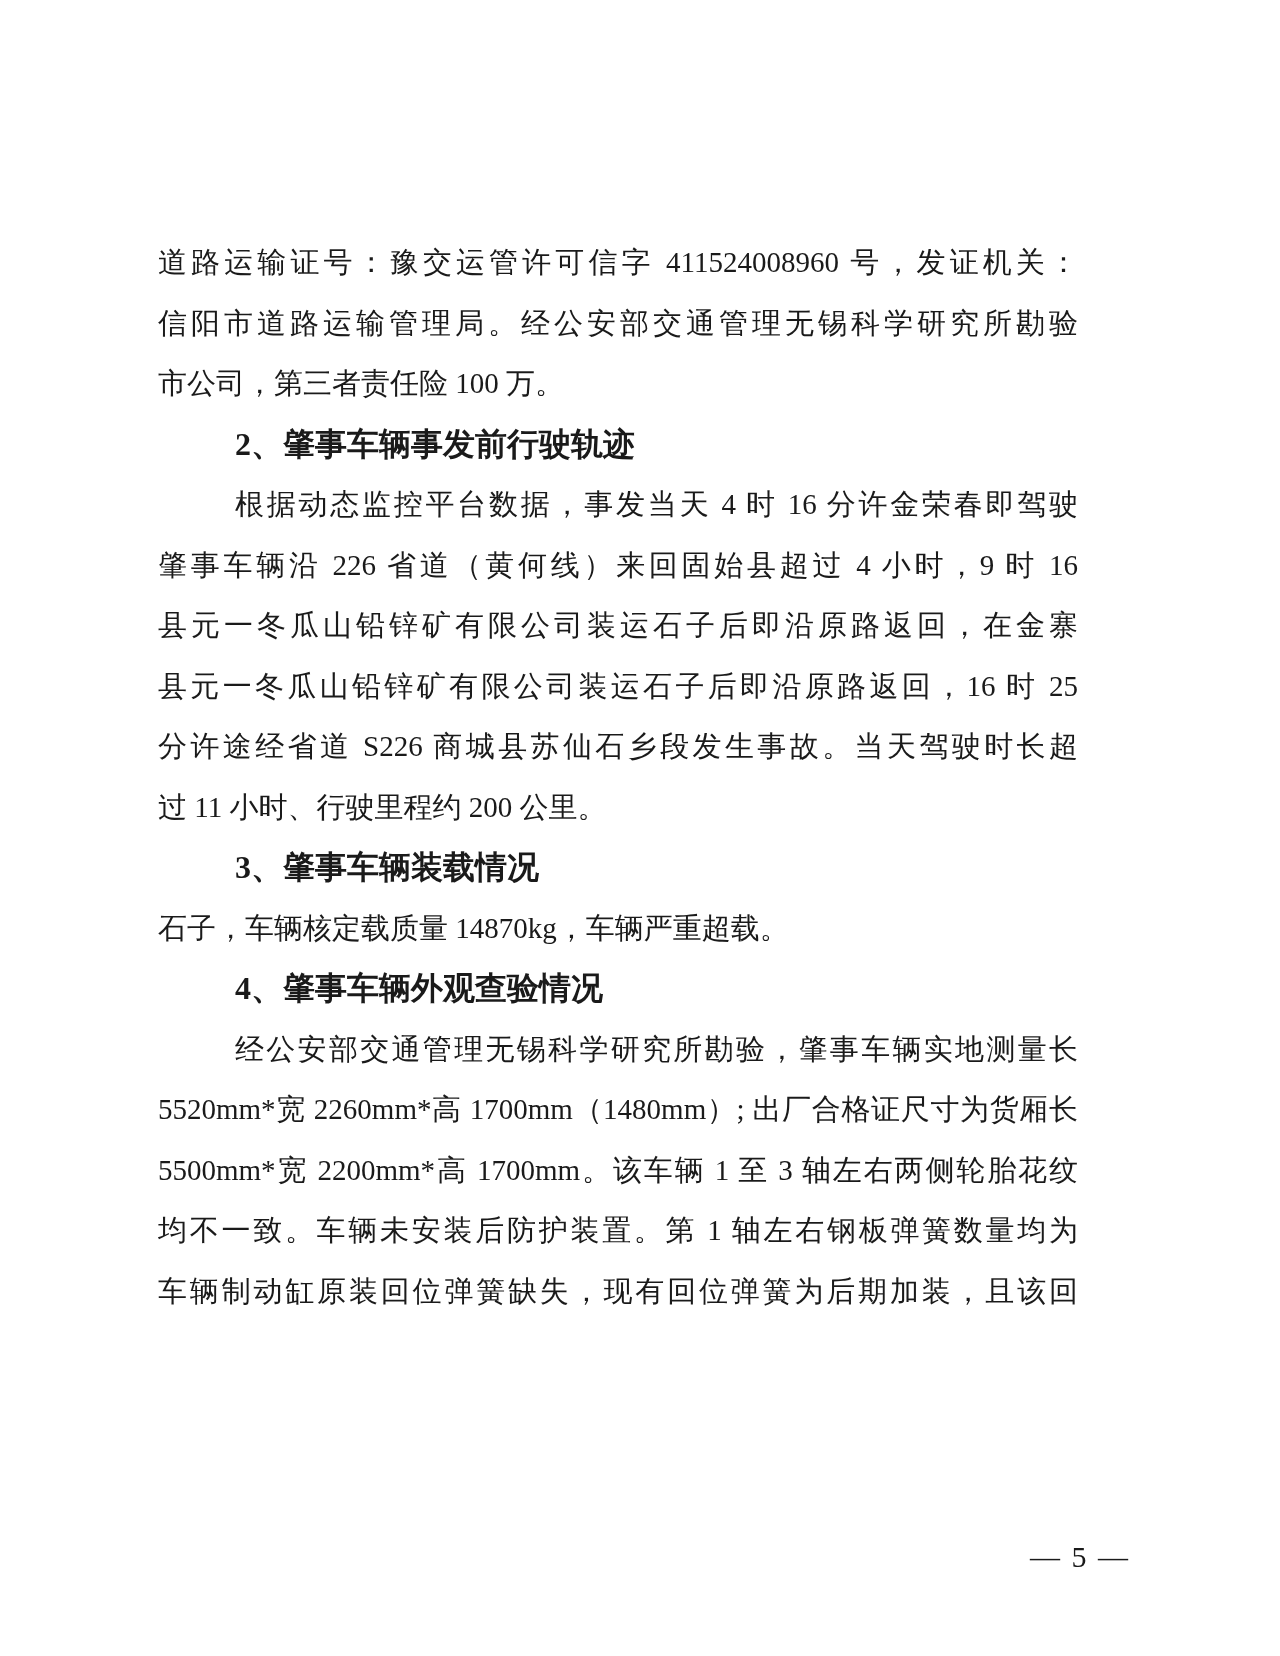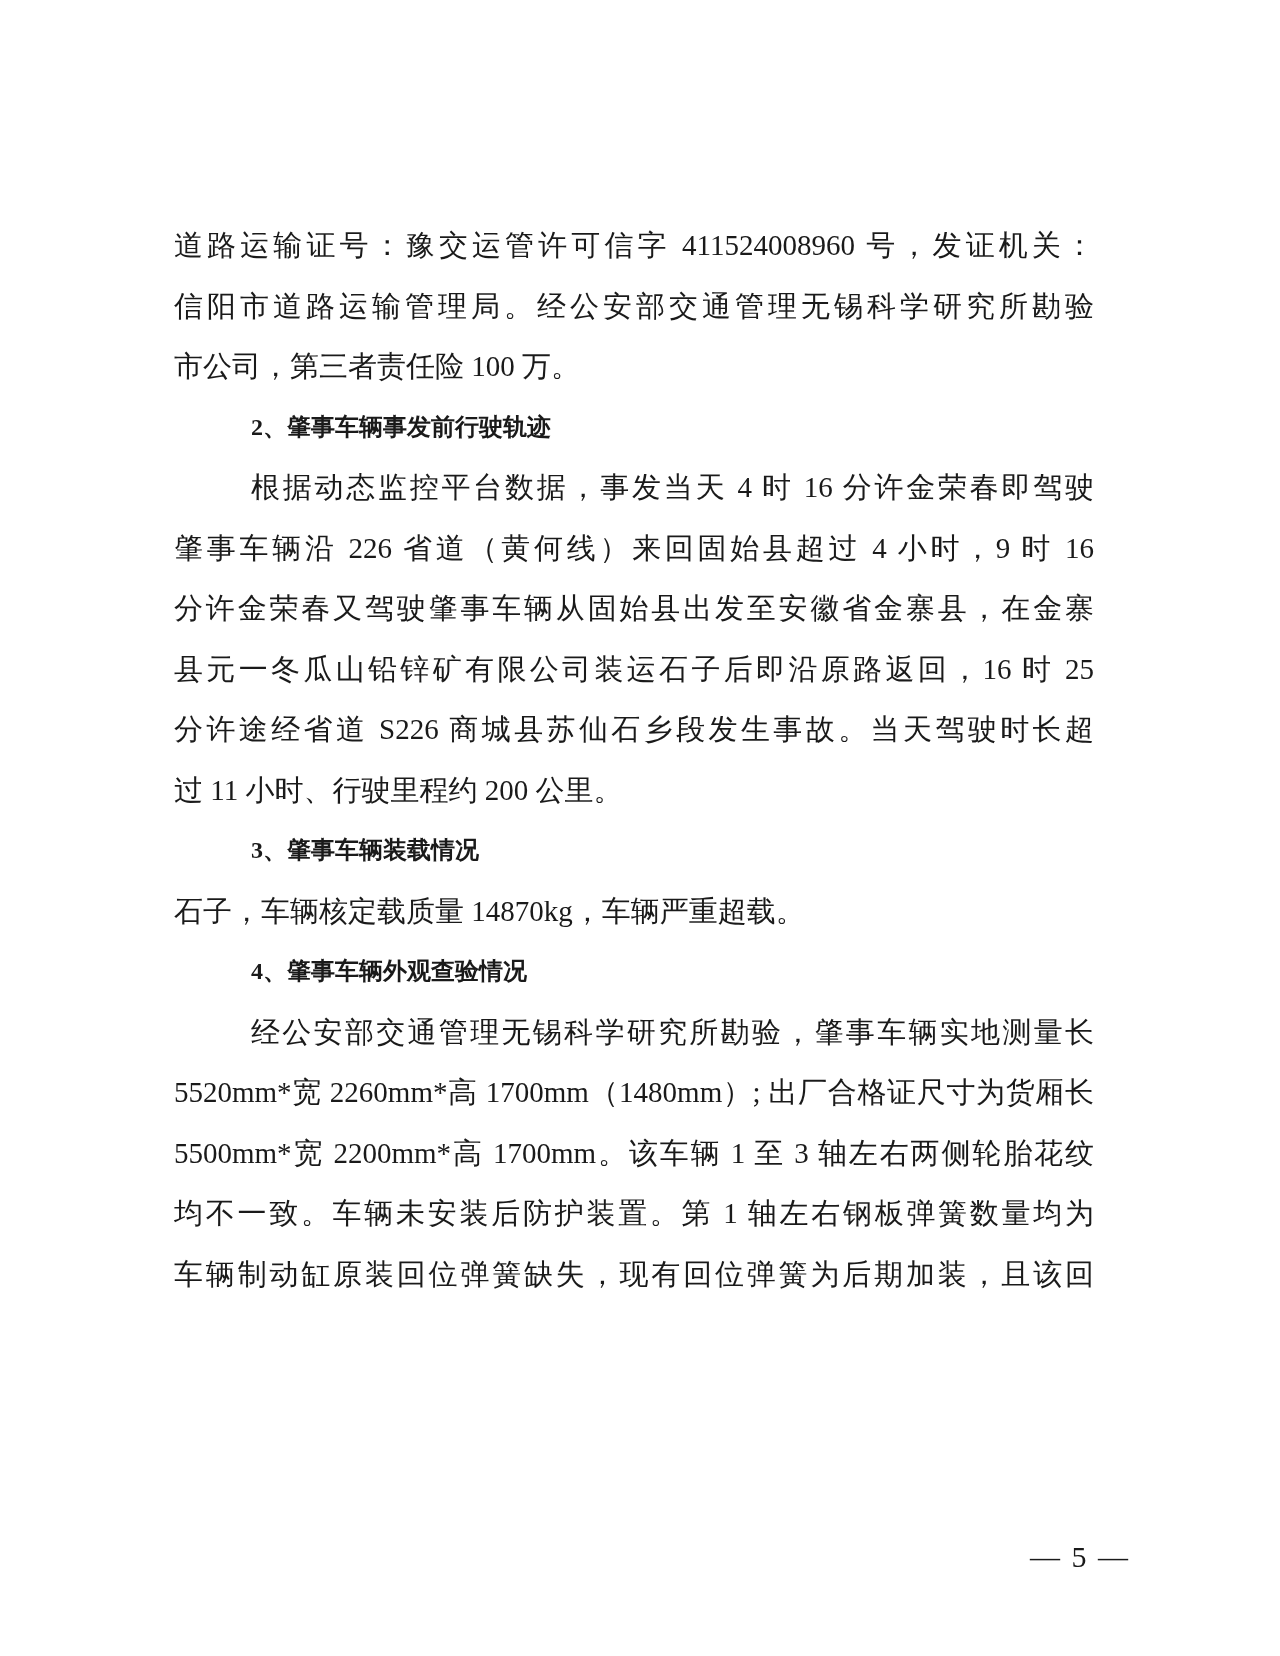--- a/index.html
+++ b/index.html
@@ -12,43 +12,42 @@
     width: 1280px;
     height: 1656px;
     background: #ffffff;
     overflow: hidden;
     font-family: "Liberation Serif", "DejaVu Serif", serif;
     color: #1a1a1a;
   }
   .textblock {
     position: absolute;
     left: 158px;
-    top: 215px;
+    top: 232px;
     width: 920px;
     font-size: 29px;
-    margin-left: 16px;
   }
   .line {
     height: 60.5px;
     line-height: 60.5px;
     overflow: hidden;
   }
   
   .jf {
     text-align: justify;
     text-align-last: justify;
   }
   
   .ind {
     text-indent: 77px;
   }
   
   .hd {
     font-weight: bold;
-    font-size: 24px;
+    font-size: 32px;
     text-indent: 77px;
   }
   .footer-page-number {
     position: absolute;
     left: 1010px;
     top: 1532px;
     width: 140px;
     height: 50px;
     line-height: 50px;
     font-size: 30px;
@@ -61,21 +60,21 @@
 
 <div class="page">
 
   <div class="textblock">
     <div class="line jf">道路运输证号：豫交运管许可信字 411524008960 号，发证机关：</div>
     <div class="line jf">信阳市道路运输管理局。经公安部交通管理无锡科学研究所勘验</div>
     <div class="line">市公司，第三者责任险 100 万。</div>
     <div class="line hd">2、肇事车辆事发前行驶轨迹</div>
     <div class="line ind jf">根据动态监控平台数据，事发当天 4 时 16 分许金荣春即驾驶</div>
     <div class="line jf">肇事车辆沿 226 省道（黄何线）来回固始县超过 4 小时，9 时 16</div>
-    <div class="line jf">分许金荣春又驾驶肇事车辆从固始县出发至安徽省金寨县，在金寨</div>
+    <div class="line jf">县元一冬瓜山铅锌矿有限公司装运石子后即沿原路返回，在金寨</div>
     <div class="line jf">县元一冬瓜山铅锌矿有限公司装运石子后即沿原路返回，16 时 25</div>
     <div class="line jf">分许途经省道 S226 商城县苏仙石乡段发生事故。当天驾驶时长超</div>
     <div class="line">过 11 小时、行驶里程约 200 公里。</div>
     <div class="line hd">3、肇事车辆装载情况</div>
     <div class="line">石子，车辆核定载质量 14870kg，车辆严重超载。</div>
     <div class="line hd">4、肇事车辆外观查验情况</div>
     <div class="line ind jf">经公安部交通管理无锡科学研究所勘验，肇事车辆实地测量长</div>
     <div class="line jf">5520mm*宽 2260mm*高 1700mm（1480mm）; 出厂合格证尺寸为货厢长</div>
     <div class="line jf">5500mm*宽 2200mm*高 1700mm。该车辆 1 至 3 轴左右两侧轮胎花纹</div>
     <div class="line jf">均不一致。车辆未安装后防护装置。第 1 轴左右钢板弹簧数量均为</div>

